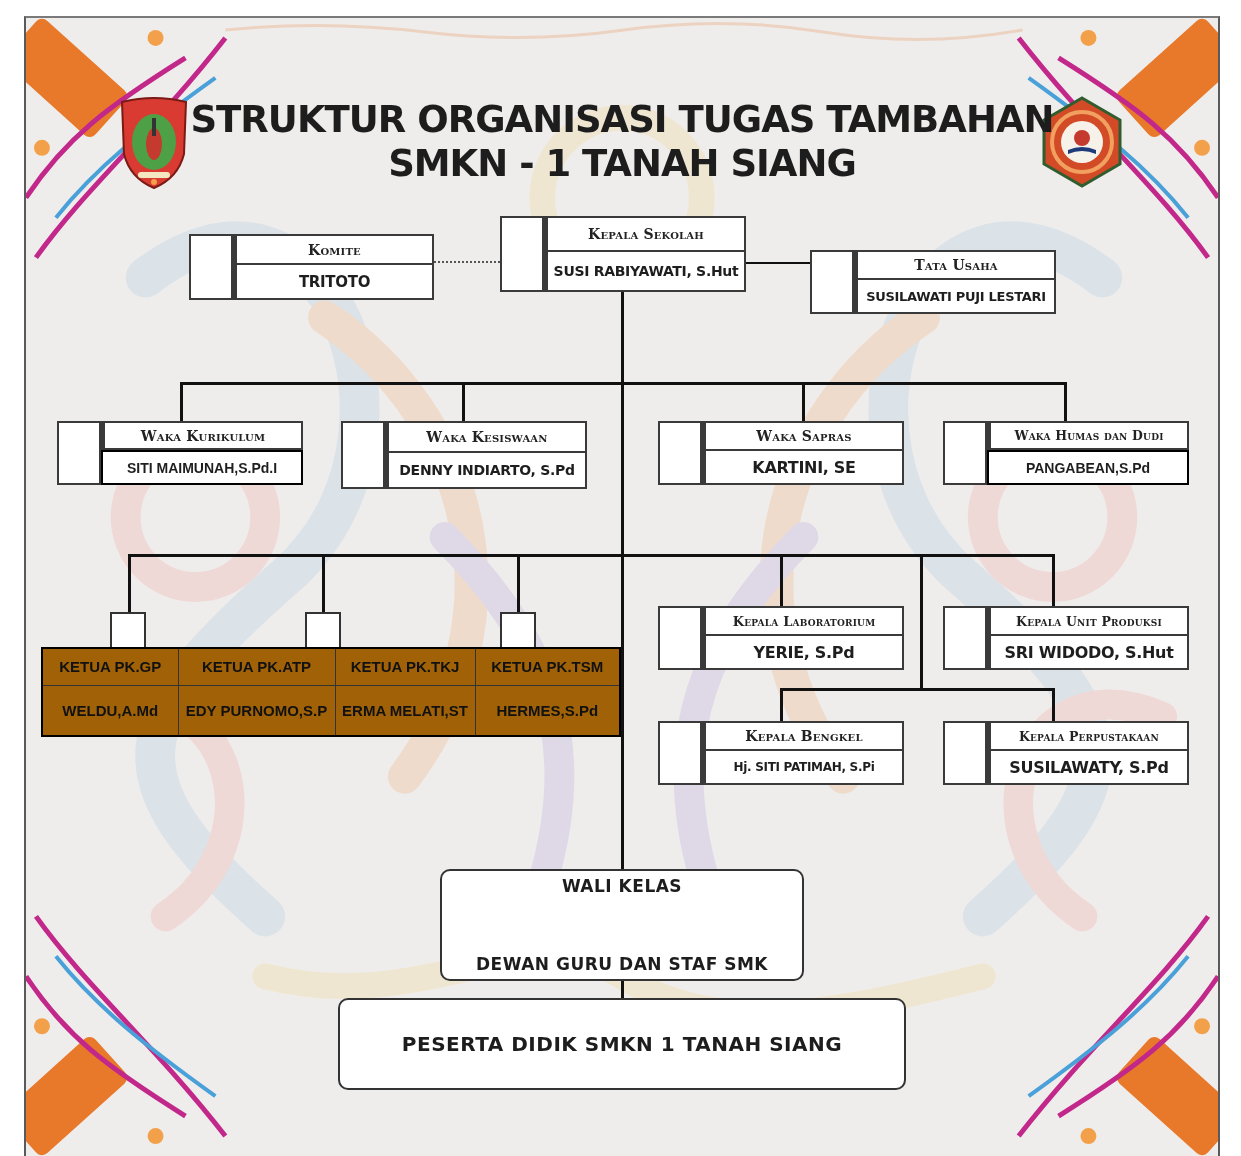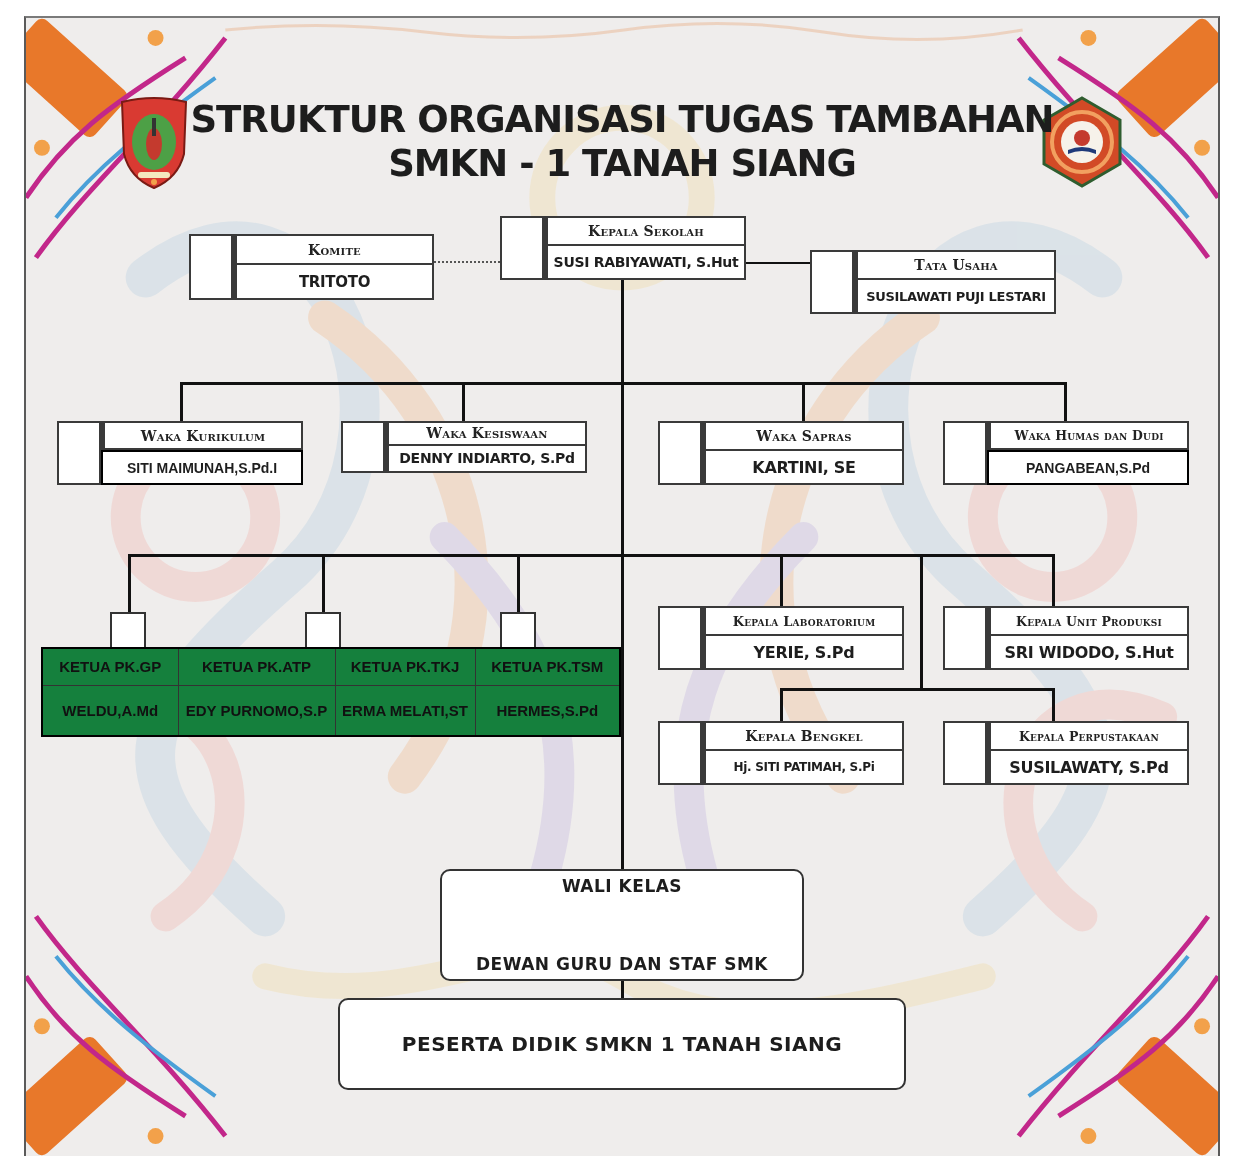--- a/index.html
+++ b/index.html
@@ -48,21 +48,21 @@
     border: 2px solid #000; margin: 0 -2px -2px -4px; background: #fff;
   }
 
   
   .line { position: absolute; background: #111; }
   .dotted { position: absolute; border-top: 2px dotted #555; height: 0; }
 
   
   .pk-table {
     position: absolute; left: 15px; top: 629px; width: 580px; height: 90px;
-    border: 2px solid #000; background: #15803d; border-collapse: collapse;
+    border: 2px solid #000; background: #a16207; border-collapse: collapse;
     font-family: "Liberation Sans", sans-serif; font-weight: bold; font-size: 15px; color: #111;
   }
   .pk-table td { border: 1px solid #333; text-align: center; white-space: nowrap; padding: 0 2px; }
   .pk-table tr.hdr td { height: 37px; }
   .pk-table tr.val td { height: 51px; }
   .pk-tab { position: absolute; width: 36px; height: 36px; background: #fff; border: 2px solid #333; border-bottom: none; }
 
   
   .rbox {
     position: absolute; background: #fff; border: 2px solid #333; border-radius: 10px;
@@ -171,21 +171,21 @@
   <div class="line" style="left:595px; top:930px; width:3px; height:54px;"></div>
 
   <div class="node" style="left:163px; top:216px; width:245px; height:66px;">
     <div class="photo" style="width:44px;"></div>
     <div class="info">
       <div class="role">Komite</div>
       <div class="name">TRITOTO</div>
     </div>
   </div>
 
-  <div class="node" style="left:474px; top:198px; width:246px; height:64px;">
+  <div class="node" style="left:474px; top:198px; width:246px; height:76px;">
     <div class="photo" style="width:44px;"></div>
     <div class="info">
       <div class="role">Kepala Sekolah</div>
       <div class="name" style="font-size:14px;">SUSI RABIYAWATI, S.Hut</div>
     </div>
   </div>
 
   <div class="node" style="left:784px; top:232px; width:246px; height:64px;">
     <div class="photo" style="width:44px;"></div>
     <div class="info">
@@ -195,21 +195,21 @@
   </div>
 
   <div class="node" style="left:31px; top:403px; width:246px; height:64px;">
     <div class="photo" style="width:44px;"></div>
     <div class="info">
       <div class="role">Waka Kurikulum</div>
       <div class="name plain">SITI MAIMUNAH,S.Pd.I</div>
     </div>
   </div>
 
-  <div class="node" style="left:315px; top:403px; width:246px; height:52px;">
+  <div class="node" style="left:315px; top:403px; width:246px; height:68px;">
     <div class="photo" style="width:44px;"></div>
     <div class="info">
       <div class="role">Waka Kesiswaan</div>
       <div class="name" style="font-size:14px;">DENNY INDIARTO, S.Pd</div>
     </div>
   </div>
 
   <div class="node" style="left:632px; top:403px; width:246px; height:64px;">
     <div class="photo" style="width:44px;"></div>
     <div class="info">

